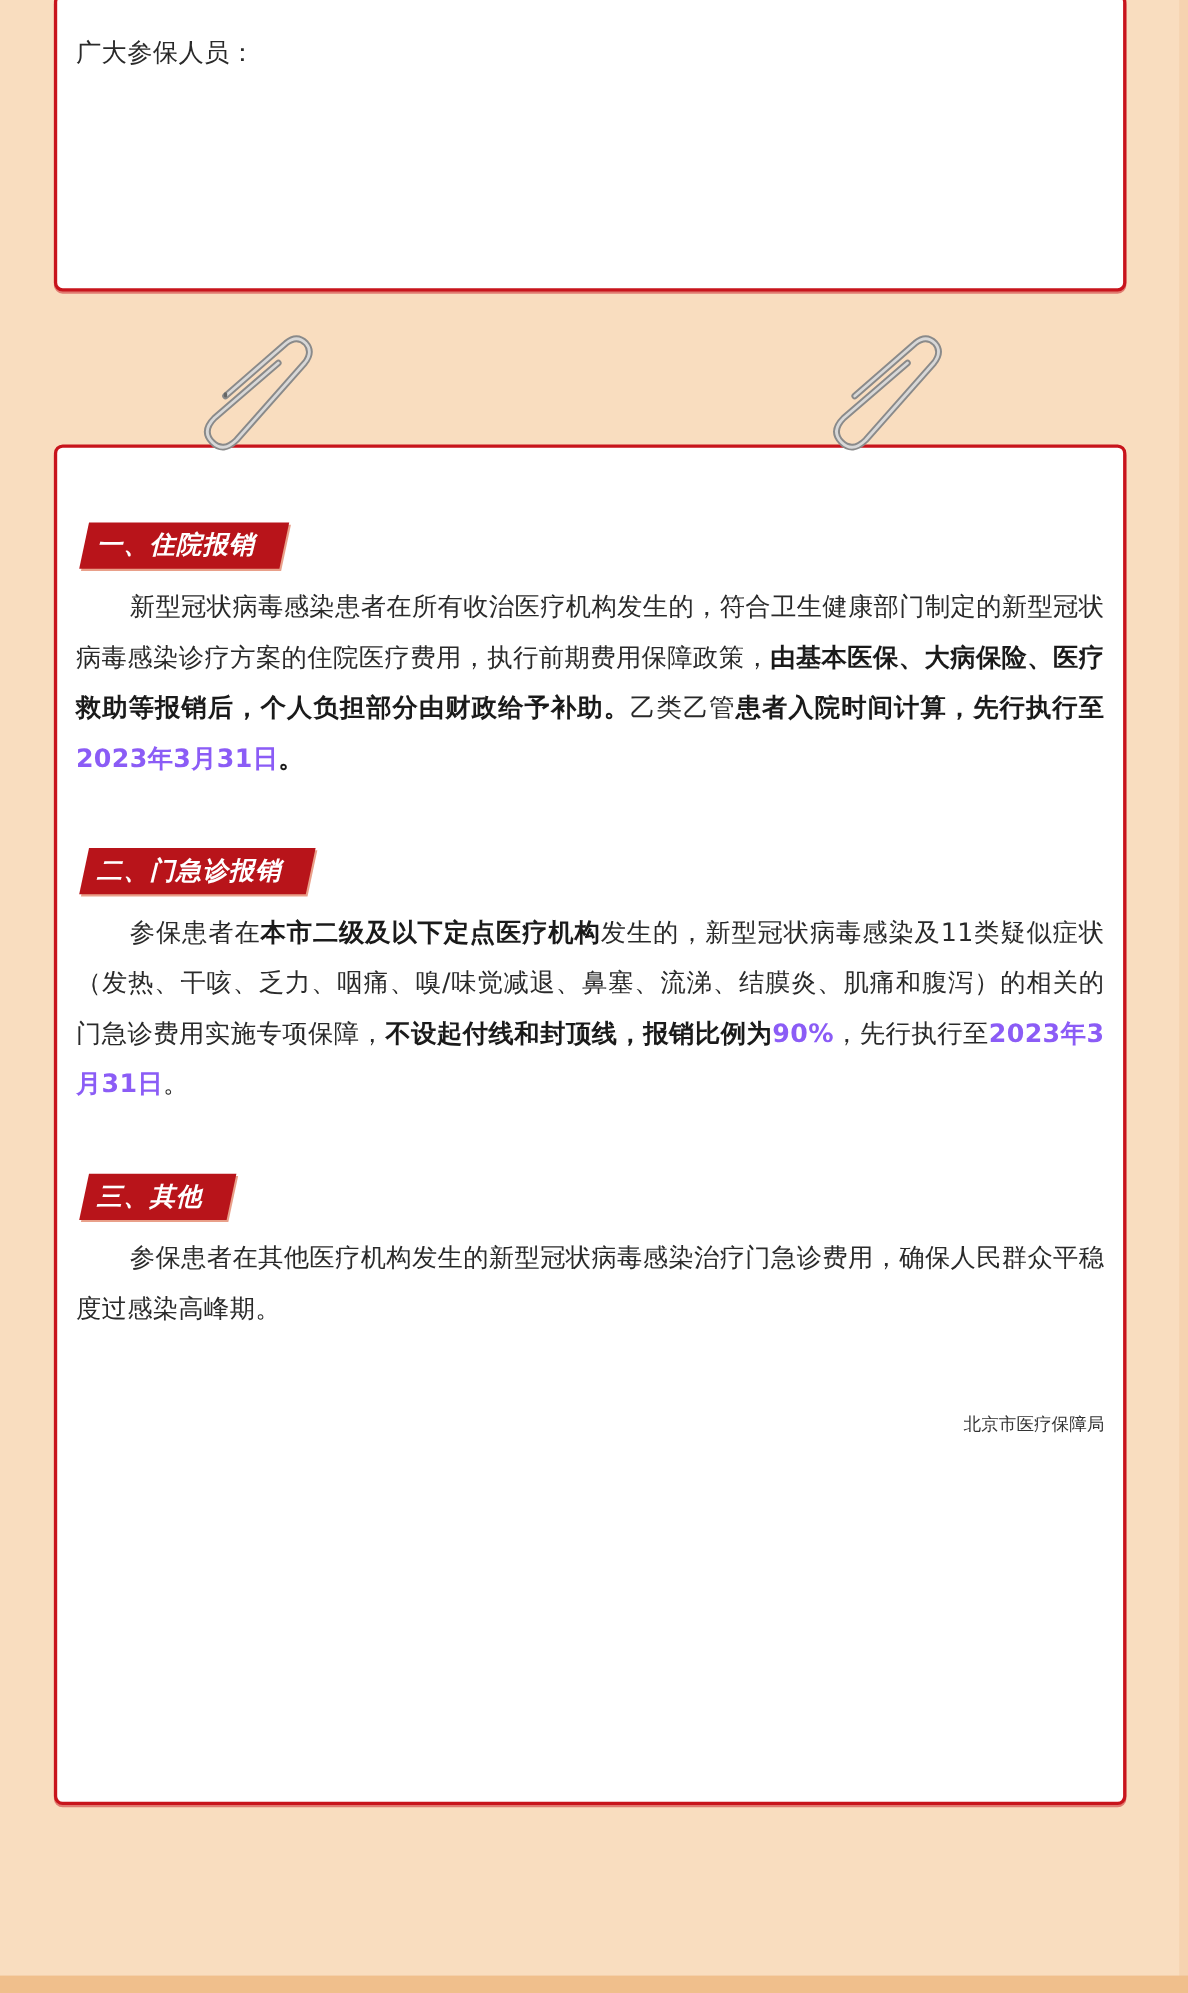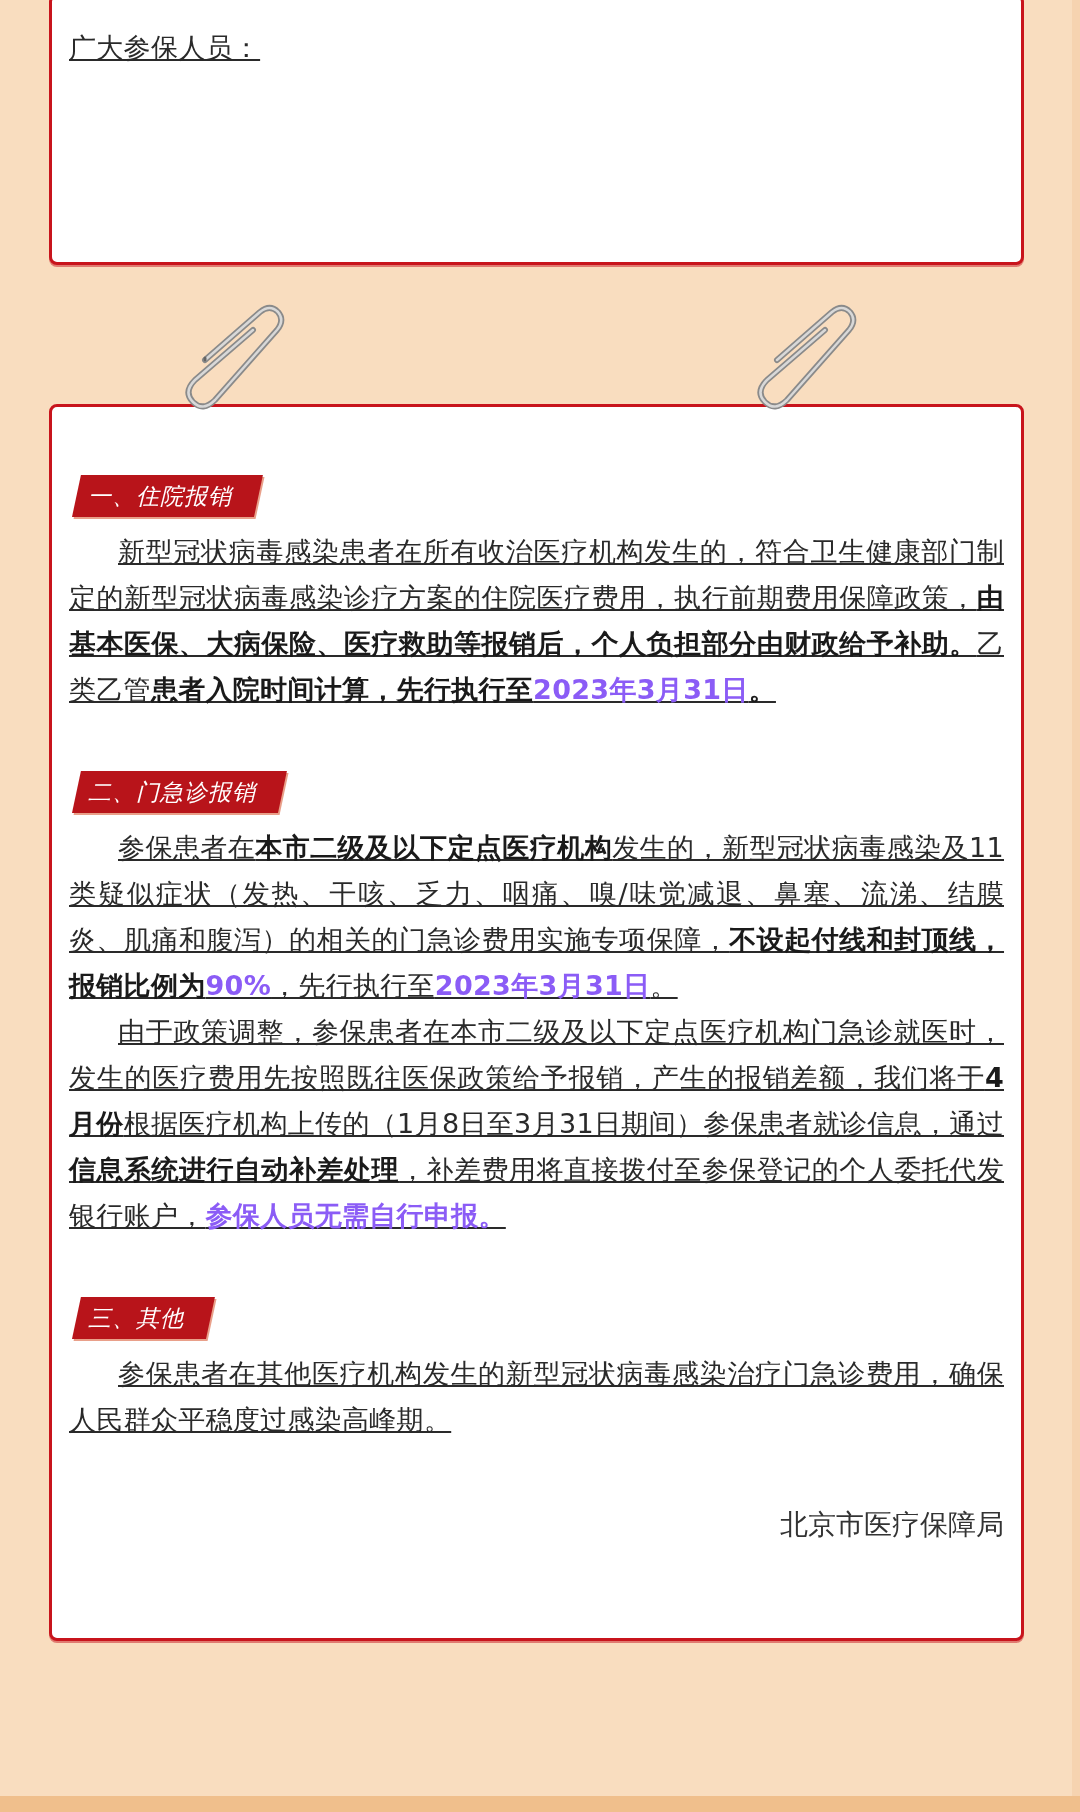--- a/index.html
+++ b/index.html
@@ -13,39 +13,39 @@
   .bottom-band { position: absolute; left: 0; top: 1796px; width: 1080px; height: 16px; background: #f0bf8c; }
 
   .card {
     position: absolute; left: 49px; width: 975px; background: #ffffff;
     border: 3px solid #c8141c; border-radius: 8px; box-sizing: border-box;
     box-shadow: 0 2px 0 #e07a70;
   }
   .card-top { top: -6px; height: 271px; padding: 28px 17px 0 17px; }
   .card-main { top: 404px; height: 1237px; padding: 0 17px; }
 
-  p { margin: 0; font-size: 27px; line-height: 46px; text-align: justify; letter-spacing: 0.3px; text-decoration: underline; }
+  p { margin: 0; font-size: 23px; line-height: 46px; text-align: justify; letter-spacing: 0.3px; }
   .indent { text-indent: 49px; }
   .b { font-weight: bold; color: #1a1a1a; }
   .red { color: #8b5cf6; font-weight: bold; }
 
   .sec-head {
     display: inline-block; position: relative; height: 42px; margin-left: 3px;
   }
   .sec-head .bg {
     position: absolute; left: 0; top: 0; bottom: 0; right: 0;
     background: #b8141a; transform: skewX(-12deg); transform-origin: bottom left;
     box-shadow: 2px 2px 0 #e9a08a;
   }
   .sec-head span {
-    position: relative; display: block; color: #fff; font-weight: normal; font-style: italic;
+    position: relative; display: block; color: #fff; font-weight: bold; font-style: italic;
     font-size: 23px; line-height: 42px; padding: 0 22px 0 16px; letter-spacing: 1px;
   }
 
-  .sig { text-align: right; font-size: 28px; line-height: 39px; color: #333; }
+  .sig { text-align: right; font-size: 16px; line-height: 39px; color: #333; }
 
   .clip { position: absolute; width: 140px; height: 130px; }
 </style>
 </head>
 <body>
 
 <div class="right-strip"></div>
 
 <div class="card card-top">
   <p>广大参保人员：</p>
@@ -62,21 +62,20 @@
   <p class="indent"><span>新型冠状病毒感染患者在所有收治医疗机构发生的，符合卫生健康部门制定的新型冠状病毒感染诊疗方案的住院医疗费用，执行前期费用保障政策，</span><span class="b">由基本医保、大病保险、医疗救助等报销后，个人负担部分由财政给予补助。</span><span>乙类乙管</span><span class="b">患者入院时间计算，先行执行至</span><span class="red">2023年3月31日</span><span class="b">。</span></p>
 
   <div style="height:58px"></div>
 
   <div class="sec-head">
     <div class="bg"></div>
     <span>二、门急诊报销</span>
   </div>
   <div style="height:12px"></div>
   <p class="indent"><span>参保患者在</span><span class="b">本市二级及以下定点医疗机构</span><span>发生的，新型冠状病毒感染及11类疑似症状（发热、干咳、乏力、咽痛、嗅/味觉减退、鼻塞、流涕、结膜炎、肌痛和腹泻）的相关的门急诊费用实施专项保障，</span><span class="b">不设起付线和封顶线，报销比例为</span><span class="red">90%</span><span>，先行执行至</span><span class="red">2023年3月31日</span><span>。</span></p>
-  <p class="indent"><span>由于政策调整，参保患者在本市二级及以下定点医疗机构门急诊就医时，发生的医疗费用先按照既往医保政策给予报销，产生的报销差额，我们将于</span><span class="b">4月份</span><span>根据医疗机构上传的（1月8日至3月31日期间）参保患者就诊信息，通过</span><span class="b">信息系统进行自动补差处理</span><span>，补差费用将直接拨付至参保登记的个人委托代发银行账户，</span><span class="red">参保人员无需自行申报。</span></p>
 
   <div style="height:58px"></div>
 
   <div class="sec-head">
     <div class="bg"></div>
     <span>三、其他</span>
   </div>
   <div style="height:12px"></div>
   <p class="indent">参保患者在其他医疗机构发生的新型冠状病毒感染治疗门急诊费用，确保人民群众平稳度过感染高峰期。</p>
 

